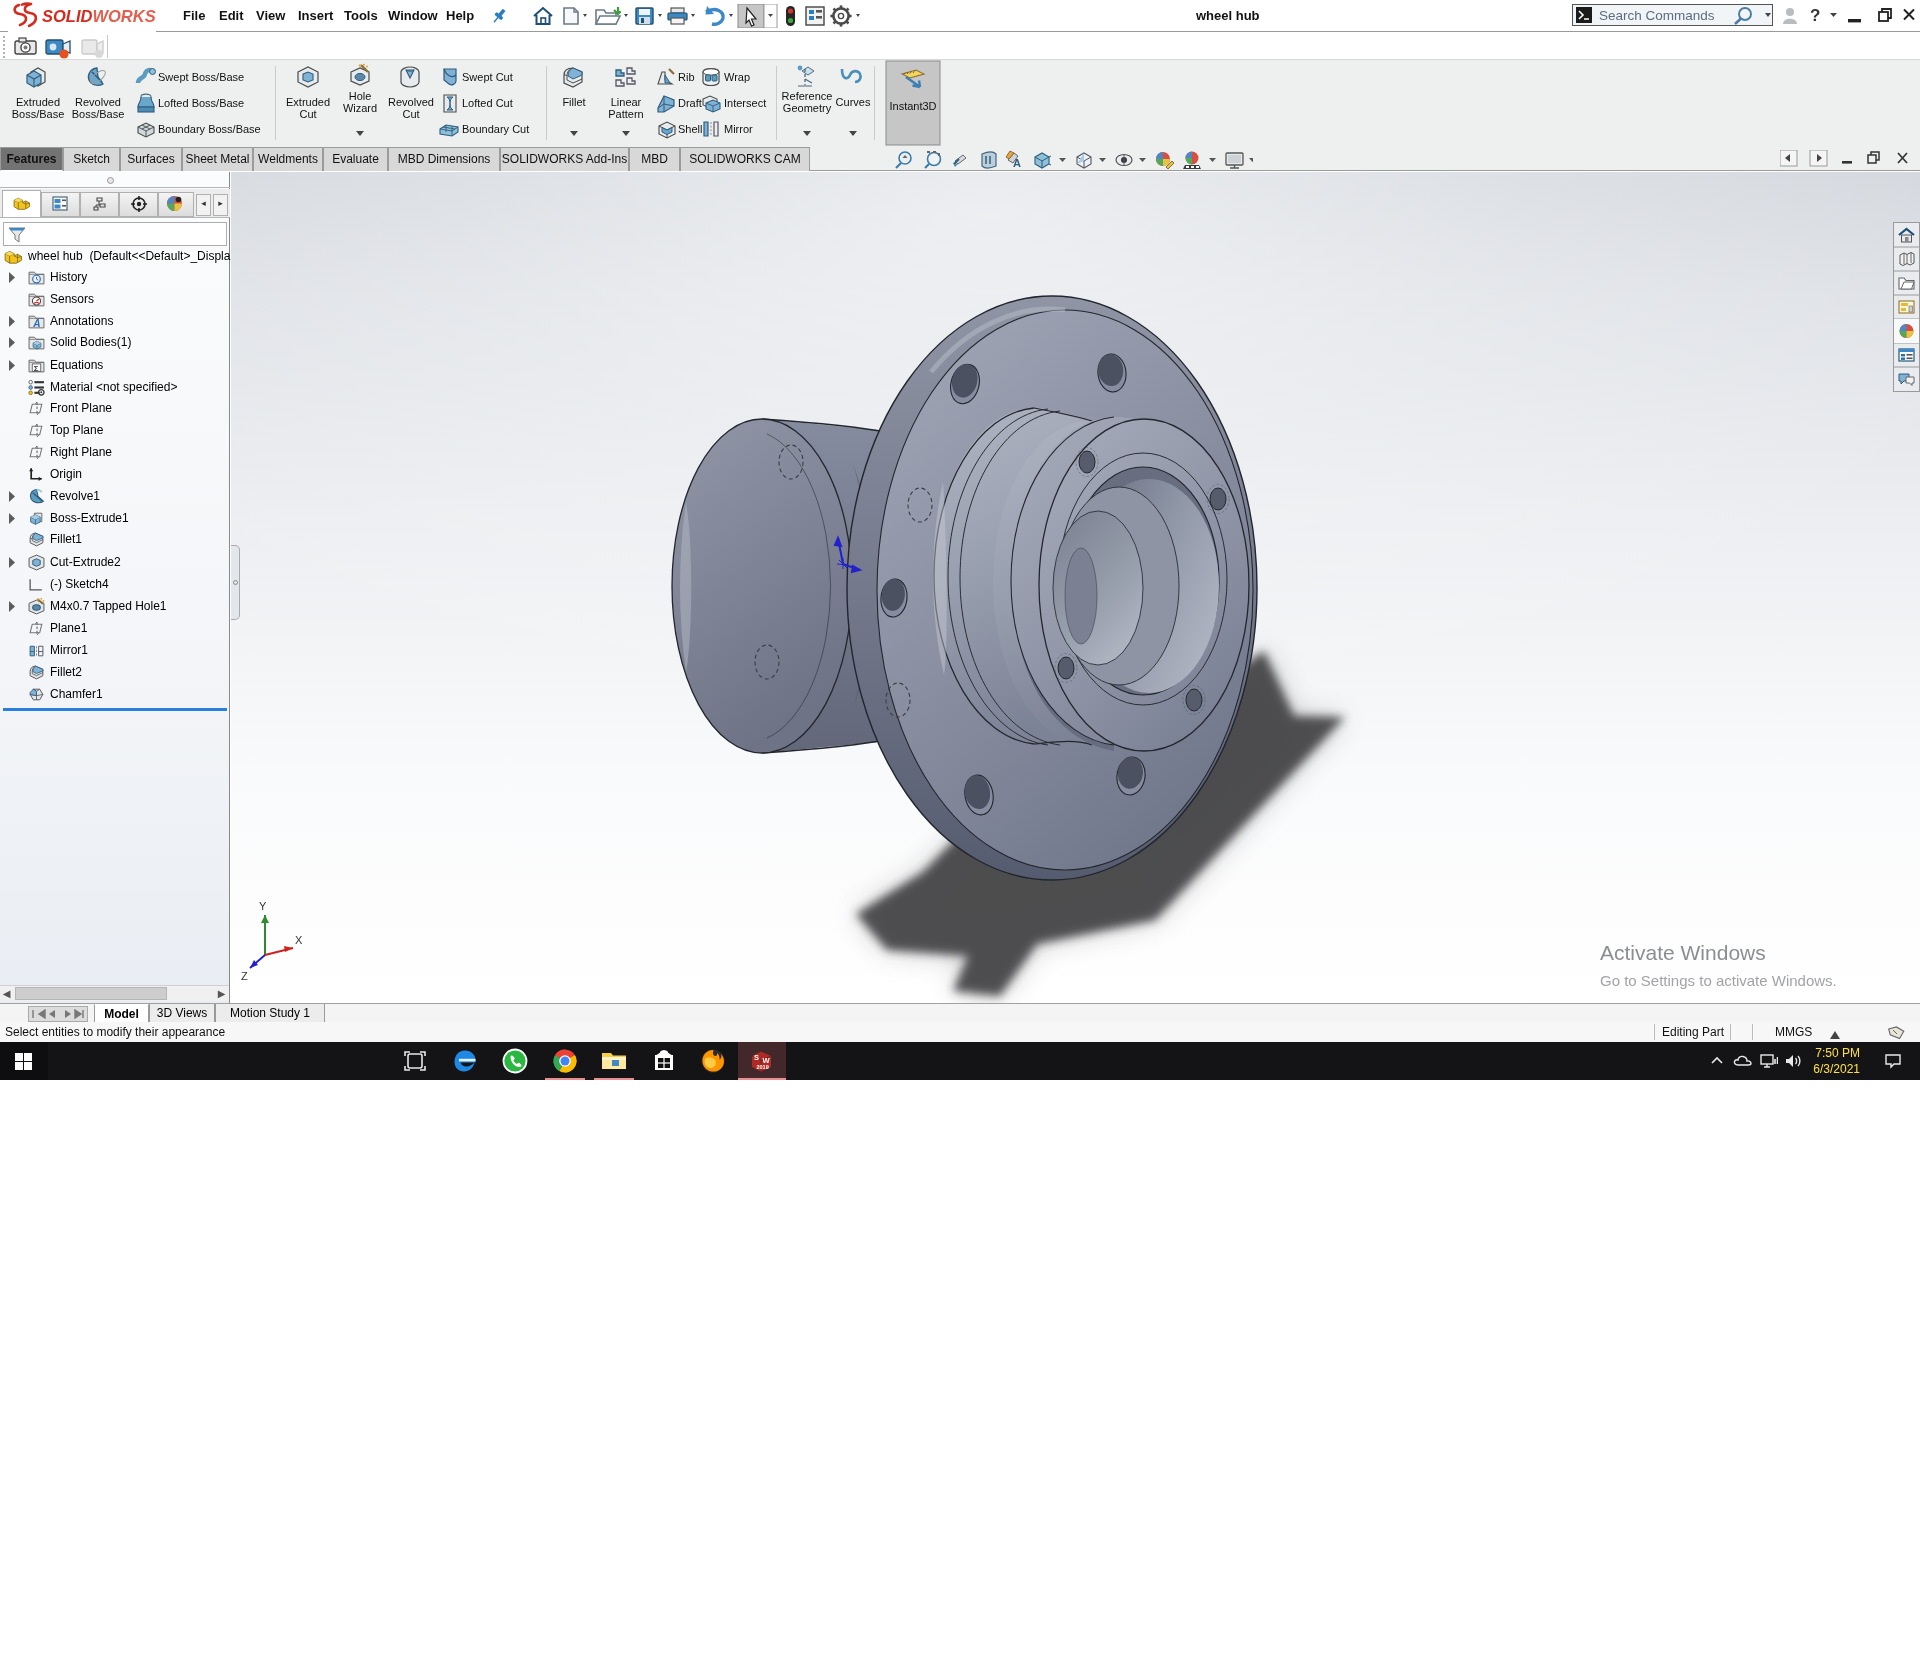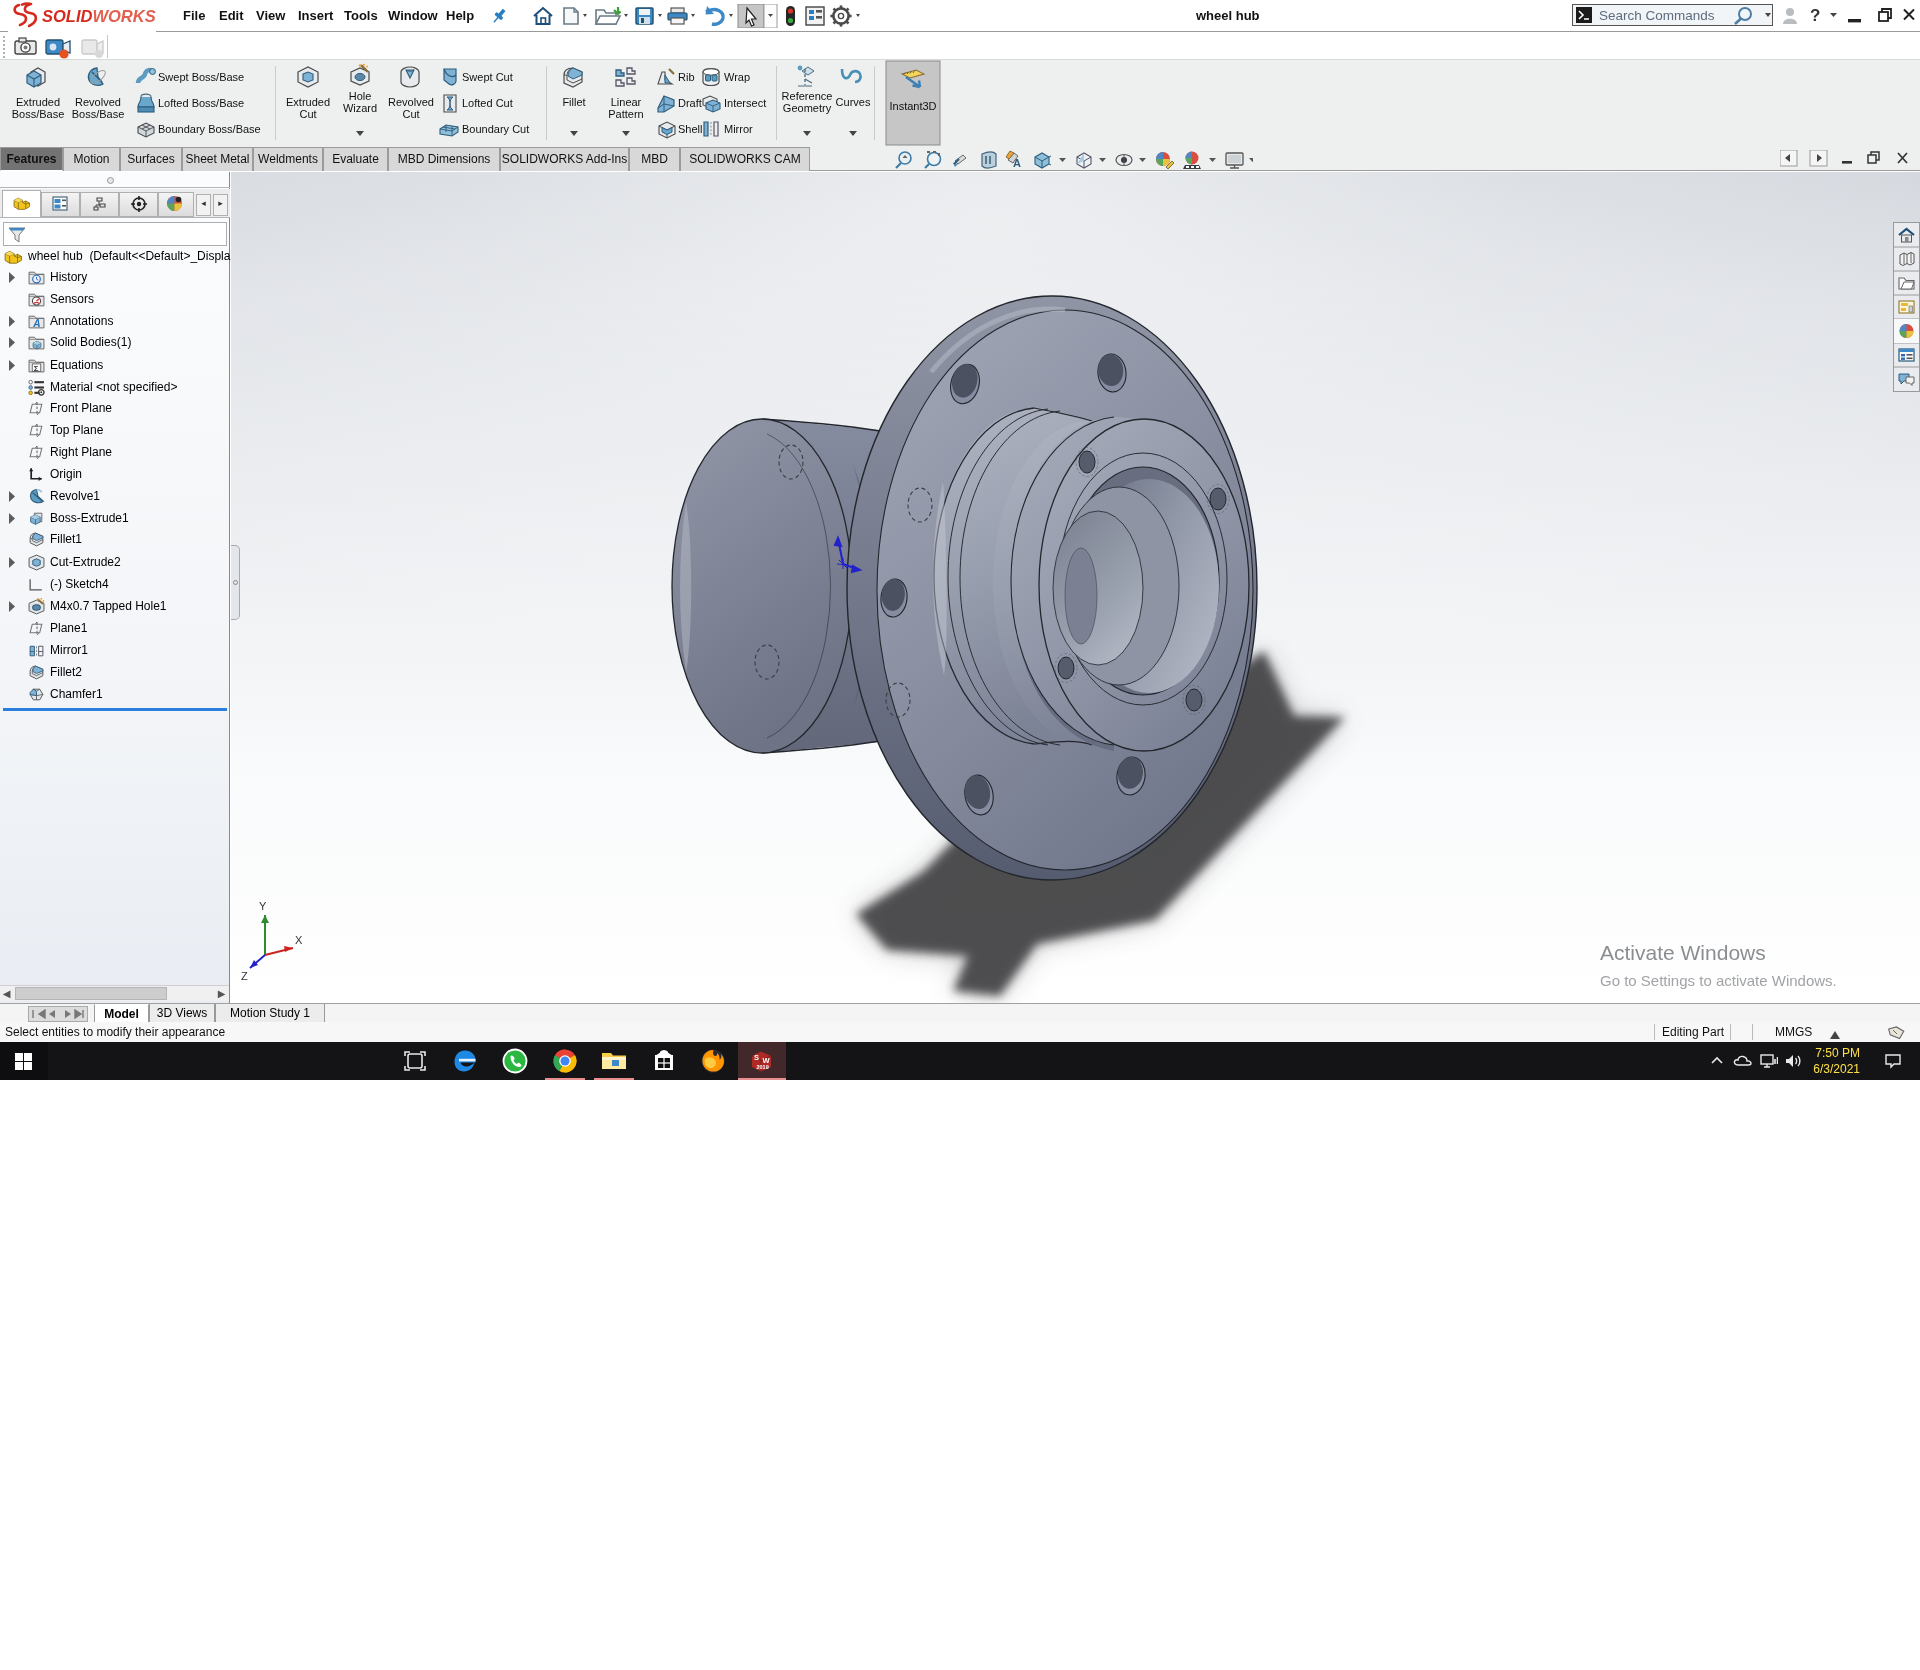--- a/index.html
+++ b/index.html
@@ -344,21 +344,21 @@
         </svg></div>
     <div class="rsmall" style="left:832px;top:36px;width:42px;text-align:center;">Curves</div>
     <div class="rsmall" style="left:832px;top:66px;width:42px;text-align:center;"><svg width="8" height="5">
           <path d="M0 0 l8 0 l-4 5 z" fill="#444"></path>
         </svg></div>
     <div class="rsep" style="left:874px;"></div>
     <div class="rsmall" style="left:886px;top:40px;width:54px;text-align:center;">Instant3D</div>
   </div>
   <div id="tabrow">
     <div class="tab active" style="left:0px;width:63px;">Features</div>
-    <div class="tab" style="left:63px;width:57px;">Motion</div>
+    <div class="tab" style="left:63px;width:57px;">Sketch</div>
     <div class="tab" style="left:120px;width:62px;">Surfaces</div>
     <div class="tab" style="left:182px;width:71px;">Sheet Metal</div>
     <div class="tab" style="left:253px;width:70px;">Weldments</div>
     <div class="tab" style="left:323px;width:65px;">Evaluate</div>
     <div class="tab" style="left:388px;width:112px;">MBD Dimensions</div>
     <div class="tab" style="left:500px;width:129px;">SOLIDWORKS Add-Ins</div>
     <div class="tab" style="left:629px;width:51px;">MBD</div>
     <div class="tab" style="left:680px;width:130px;">SOLIDWORKS CAM</div>
     <svg class="abs" style="left:893px;top:2px;" width="360" height="22" viewBox="0 0 360 22">
       <g stroke="#3d7ca5" stroke-width="1.6" fill="#e8eef2">

